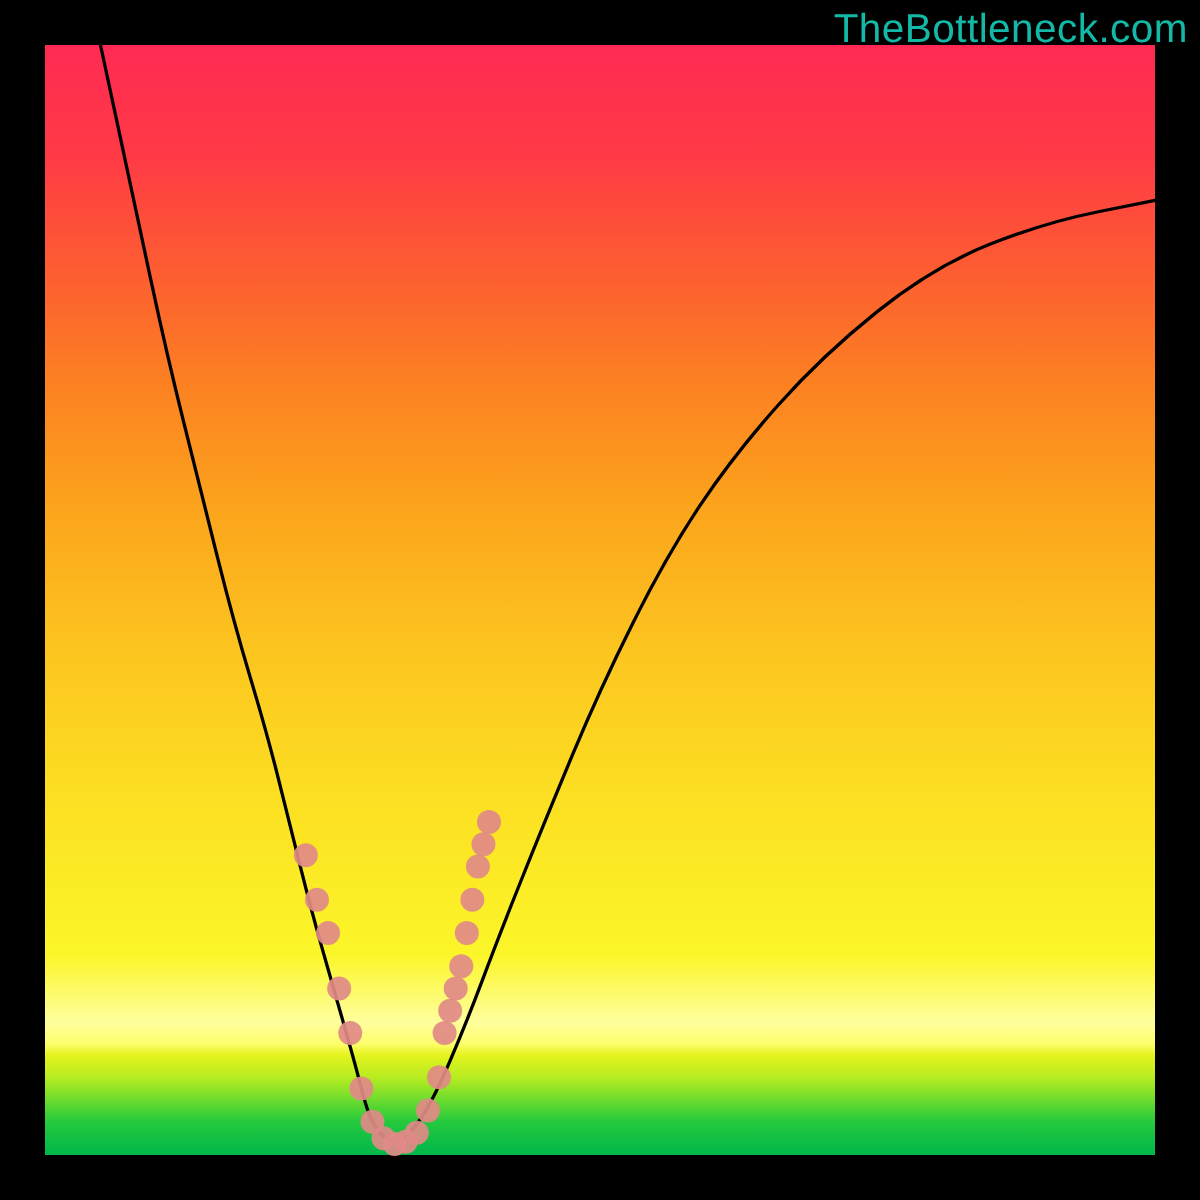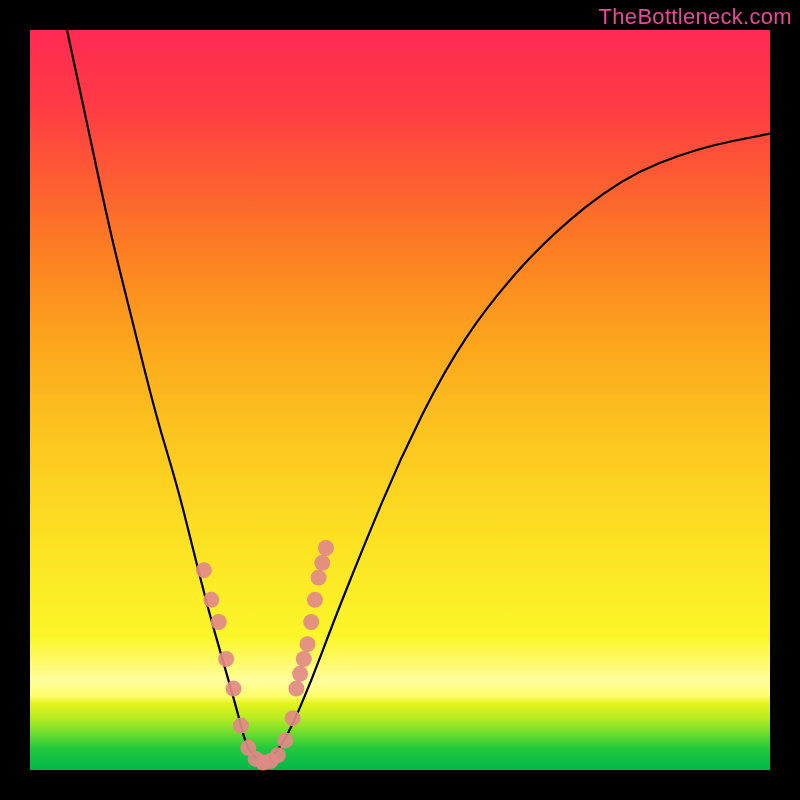--- a/index.html
+++ b/index.html
@@ -40,22 +40,22 @@
       #fc7f22 70%,
       #fd5c32 80%,
       #ff3a45 90%,
       #ff2a53 100%
     );
   }
   .watermark {
     position: absolute;
     top: 4px;
     right: 8px;
-    color: #ec4899;
-    font-size: 22px;
+    color: #14b8a6;
+    font-size: 27px;
     font-weight: 500;
     letter-spacing: 0.3px;
     user-select: none;
   }
   svg.overlay {
     position: absolute;
     left: 0;
     top: 0;
     width: 740px;
     height: 740px;

